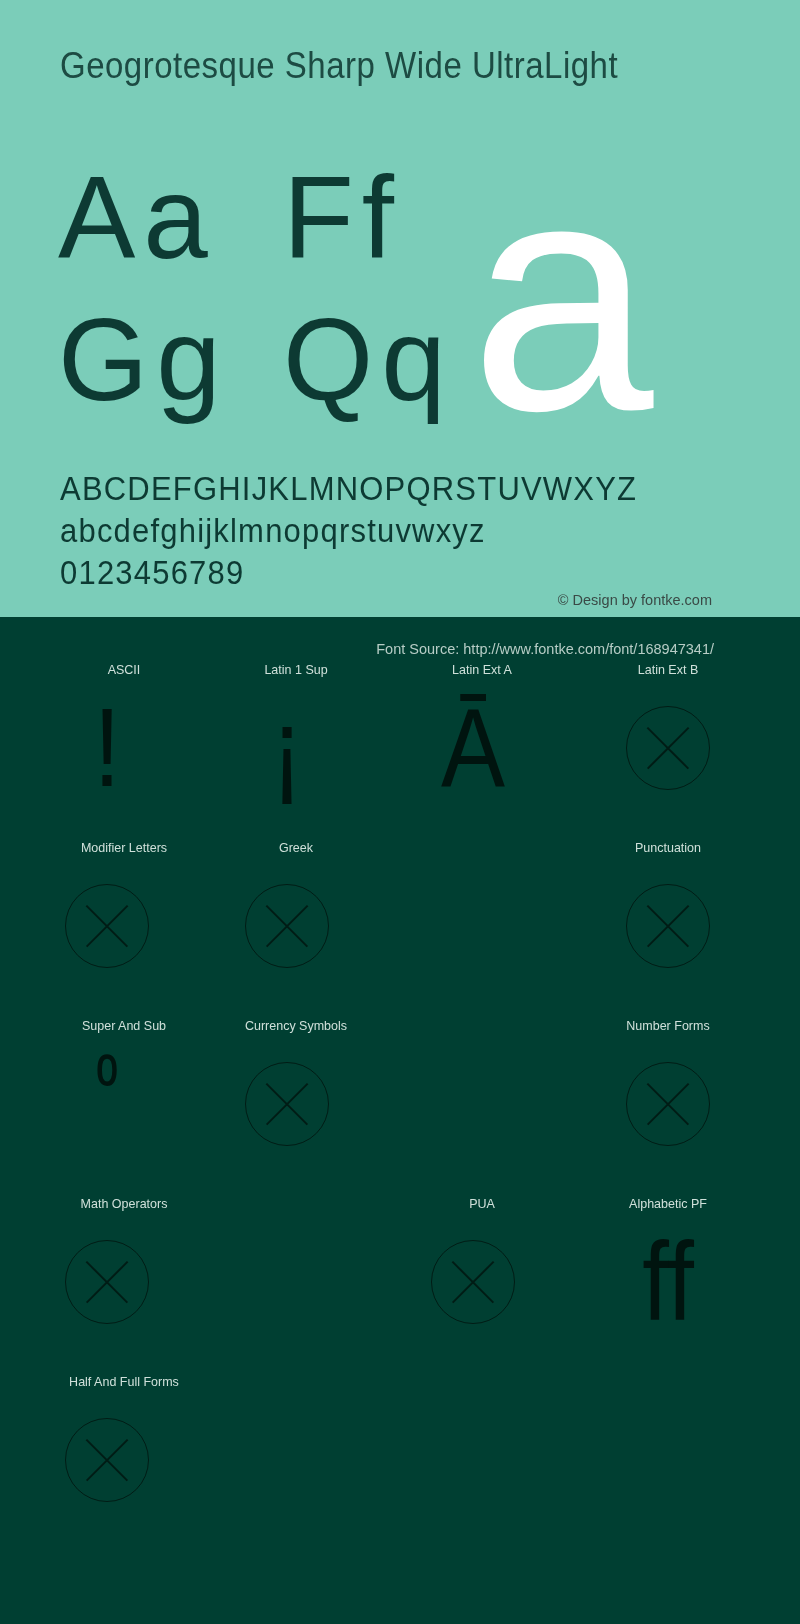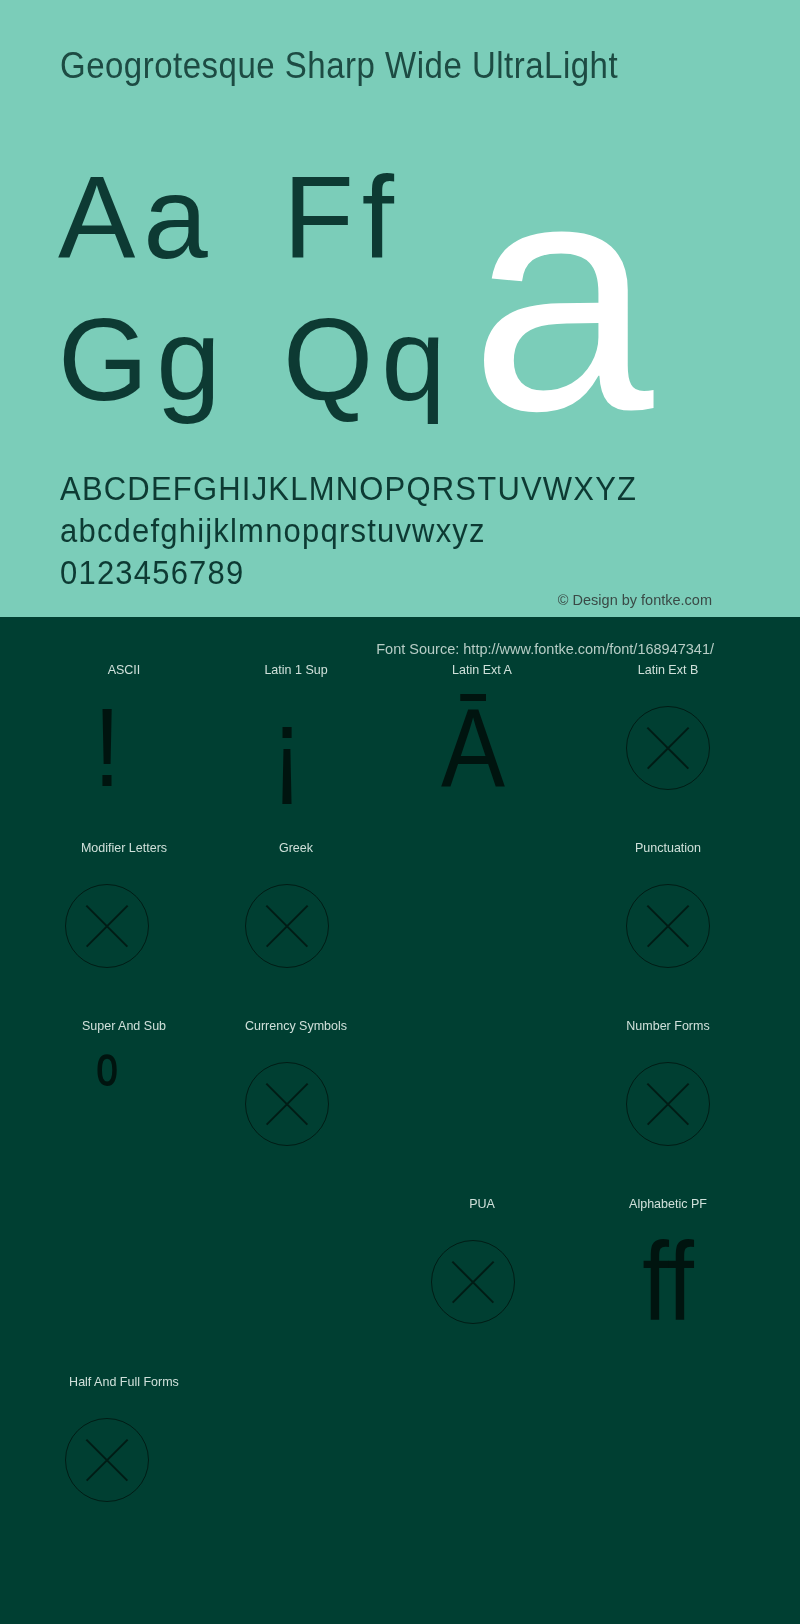--- a/index.html
+++ b/index.html
@@ -290,20 +290,26 @@
         </div>
         <div class="block-cell c3">
           <div class="block-label">Number Forms</div>
           <div class="block-sample">
             <div class="missing-circle"></div>
           </div>
         </div>
       </div>
 
       <div class="block-row">
+        <div class="block-cell c0">
+          <div class="block-label">Math Operators</div>
+          <div class="block-sample">
+            <div class="missing-circle shift-left"></div>
+          </div>
+        </div>
         <div class="block-cell c2">
           <div class="block-label">PUA</div>
           <div class="block-sample">
             <div class="missing-circle shift-l2"></div>
           </div>
         </div>
         <div class="block-cell c3">
           <div class="block-label">Alphabetic PF</div>
           <div class="block-sample">
             <div class="sample-glyph">ff</div>

